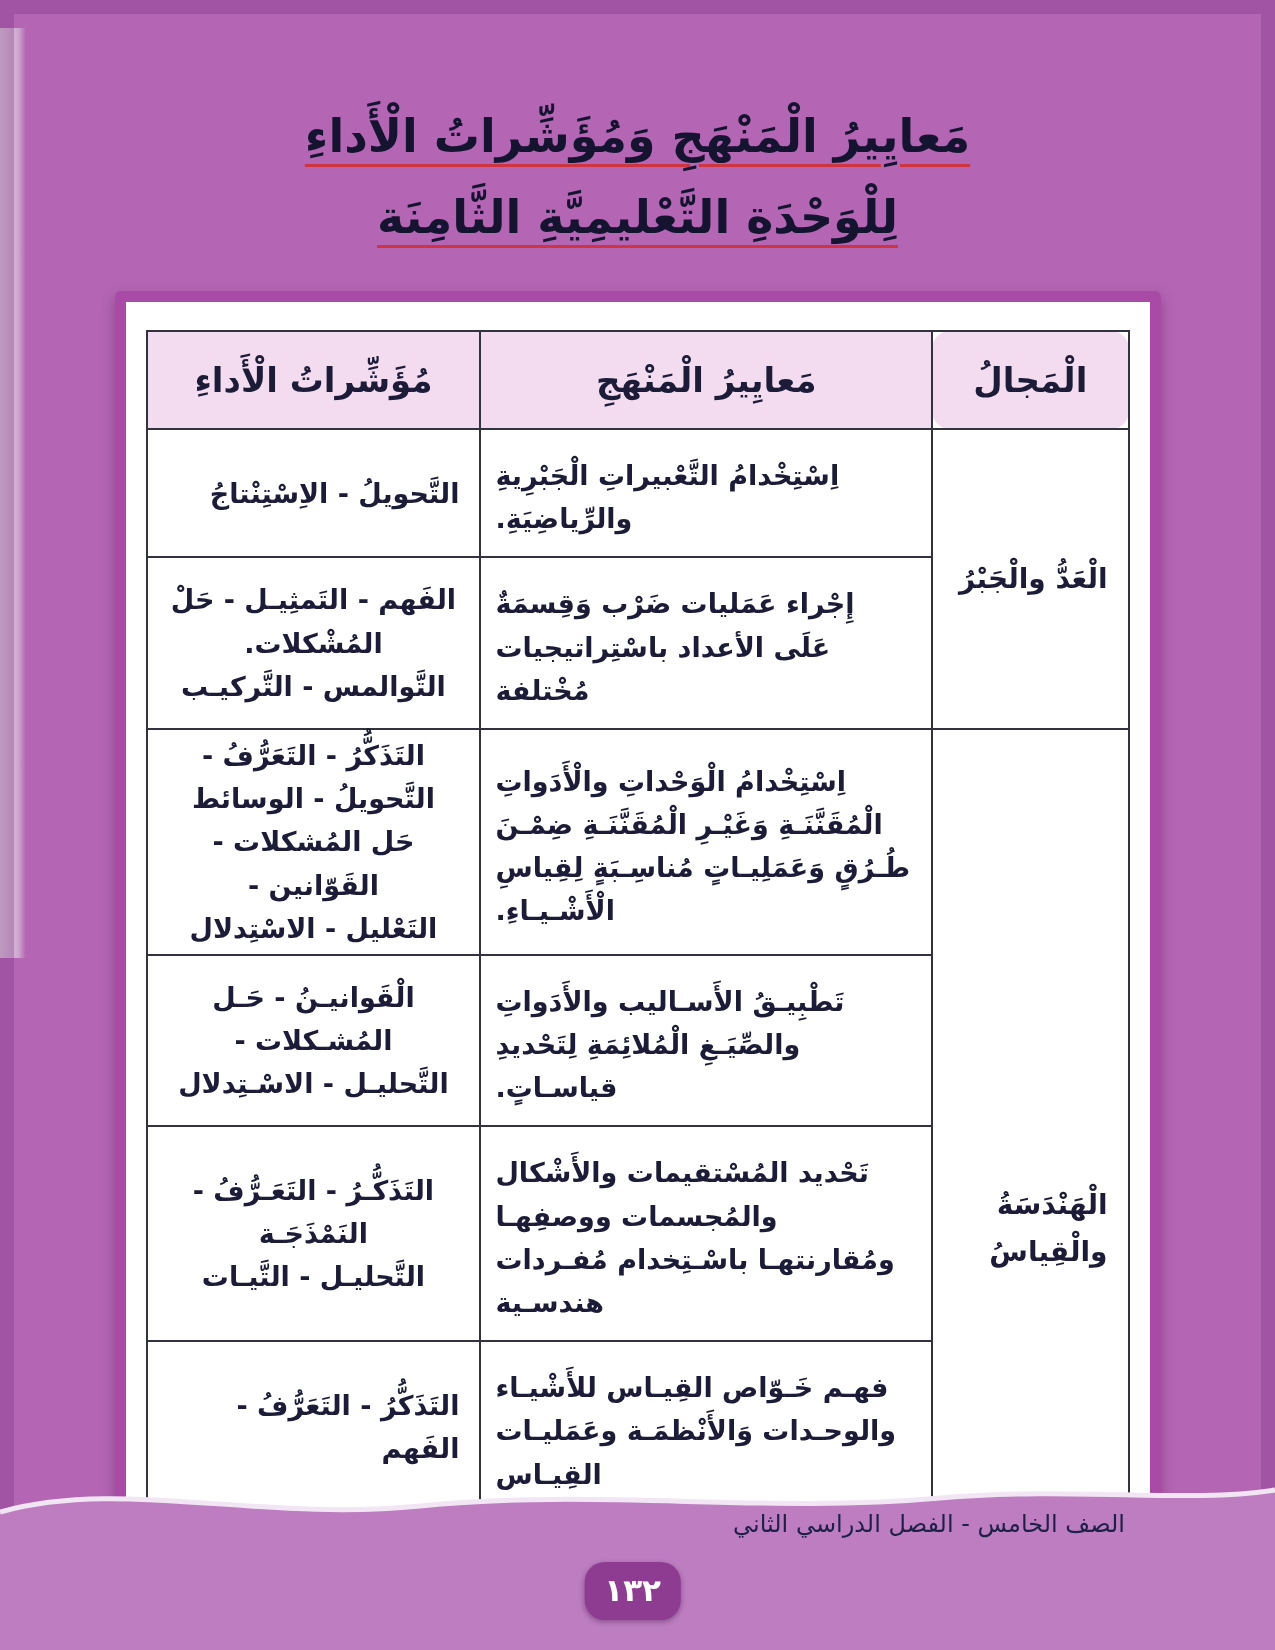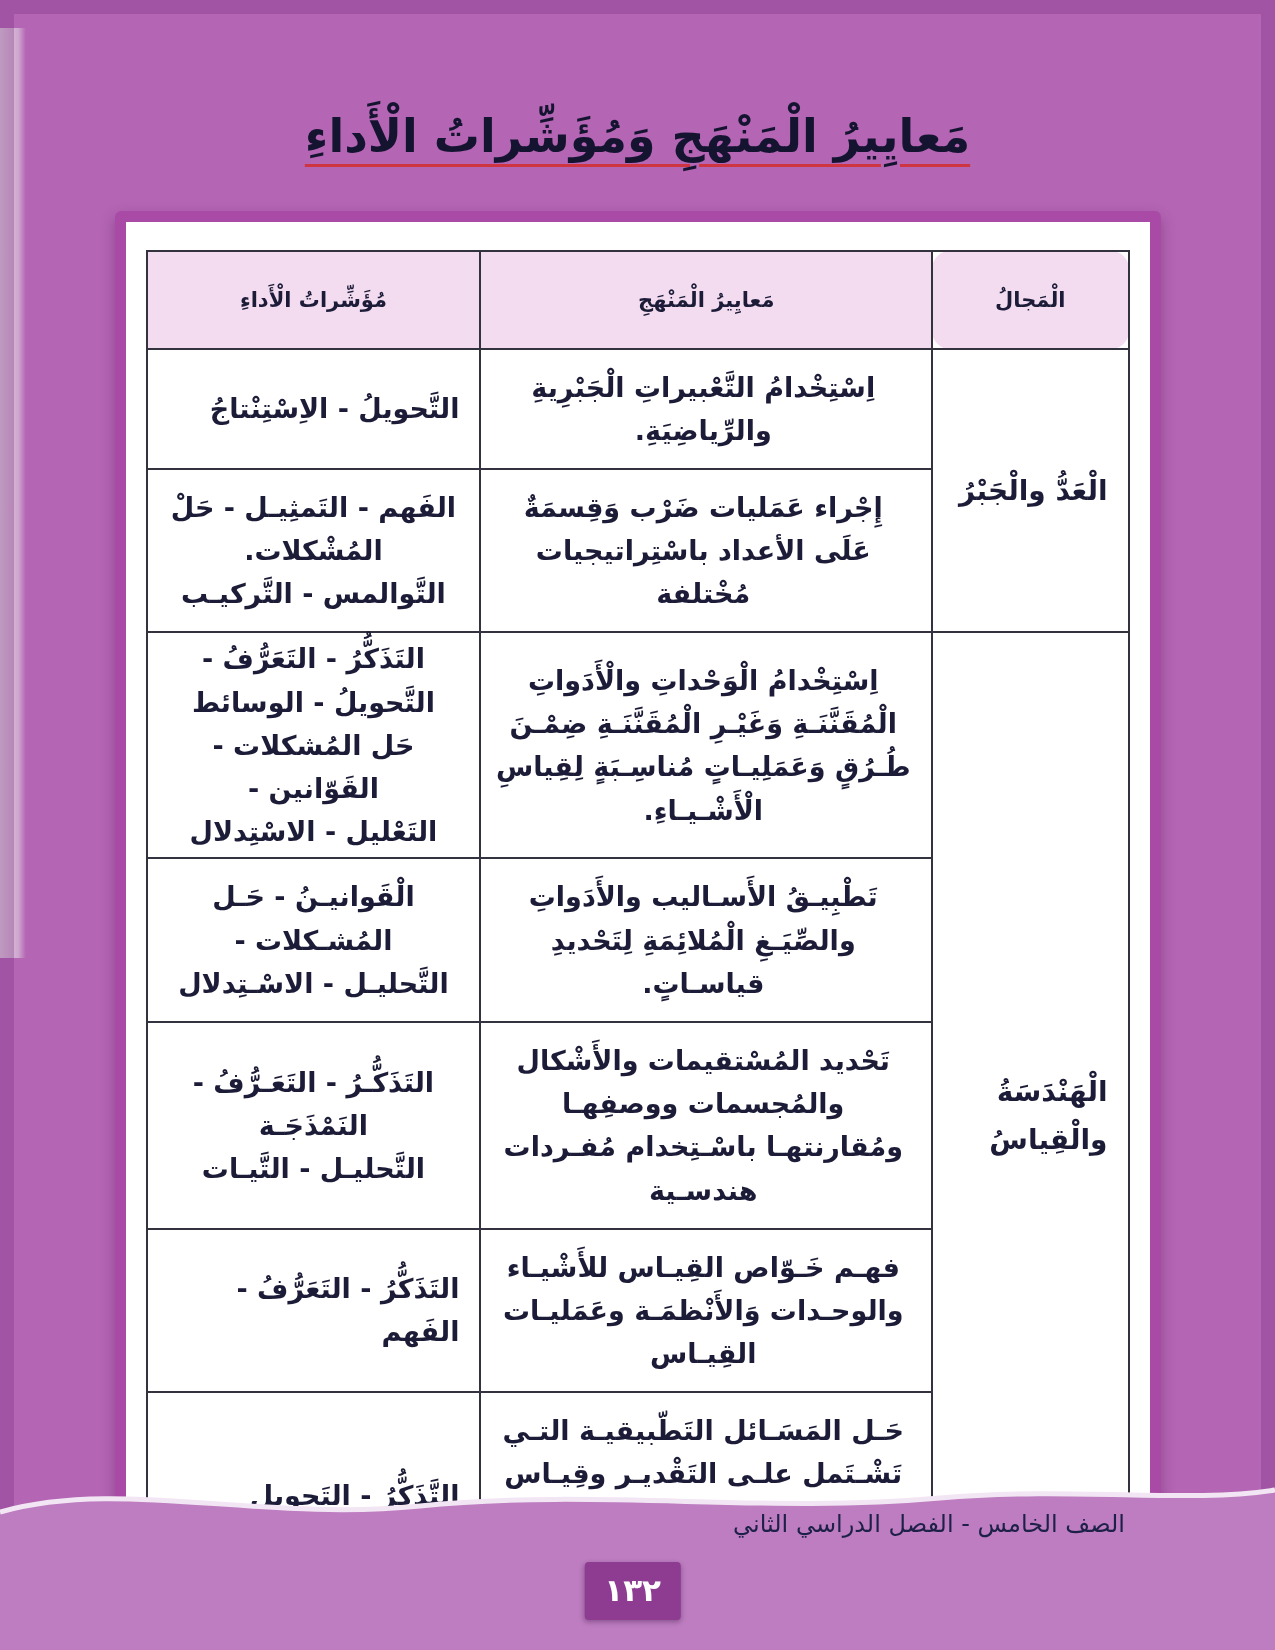--- a/index.html
+++ b/index.html
@@ -61,38 +61,38 @@
   table.standards th,
   table.standards td {
     border:2px solid #33333f;
     font-weight:bold;
     color:#1c1c38;
     vertical-align:middle;
   }
   table.standards thead th {
     background:#f3dcf0;
     height:98px;
-    font-size:21px;
+    font-size:34px;
     text-align:center;
     padding:10px 16px;
   }
   th.col-domain    { width:20%;border-radius:18px; }
   th.col-standard  { width:46%; }
   th.col-indicator { width:34%; }
 
   td.domain-cell {
     font-size:28px;
     text-align:right;
     padding:18px 20px;
     line-height:1.7;
   }
   td.standard-cell {
     font-size:27px;
-    text-align:center;
-    padding:16px 20px 16px 14px;
+    text-align:left;
+    padding:24px 20px 16px 14px;
     line-height:1.6;
     margin-left:41px;
   }
   td.indicator-cell {
     font-size:27px;
     text-align:center;
     padding:4px 16px;
     line-height:1.6;
     white-space:pre-line;
   }
@@ -124,33 +124,34 @@
   .page-number-badge {
     position:absolute;
     bottom:30px;
     left:50%;
     transform:translateX(-55%);
     background:#8d3c92;
     color:#ffffff;
     font-size:31px;
     font-weight:bold;
     padding:10px 20px 12px;
-    border-radius:4px;
+    border-radius:20px;
     z-index:2;
     box-shadow:0 2px 5px rgba(60,15,65,.4);
   }
 </style>
 </head>
 <body>
 
 <div class="edge-photo"></div>
 <div class="scan-frame"></div>
 
 <header class="title-block">
   <span class="title-line-wrap"><span class="title-line">مَعايِيرُ الْمَنْهَجِ وَمُؤَشِّراتُ الْأَداءِ</span></span>
+  <span class="title-line-wrap"><span class="title-line">لِلْوَحْدَةِ التَّعْليمِيَّةِ الثَّامِنَة</span></span>
 </header>
 
 <div class="card">
   <table class="standards">
     <thead>
       <tr>
         <th class="col-domain">الْمَجالُ</th>
         <th class="col-standard">مَعايِيرُ الْمَنْهَجِ</th>
         <th class="col-indicator">مُؤَشِّراتُ الْأَداءِ</th>
       </tr>

